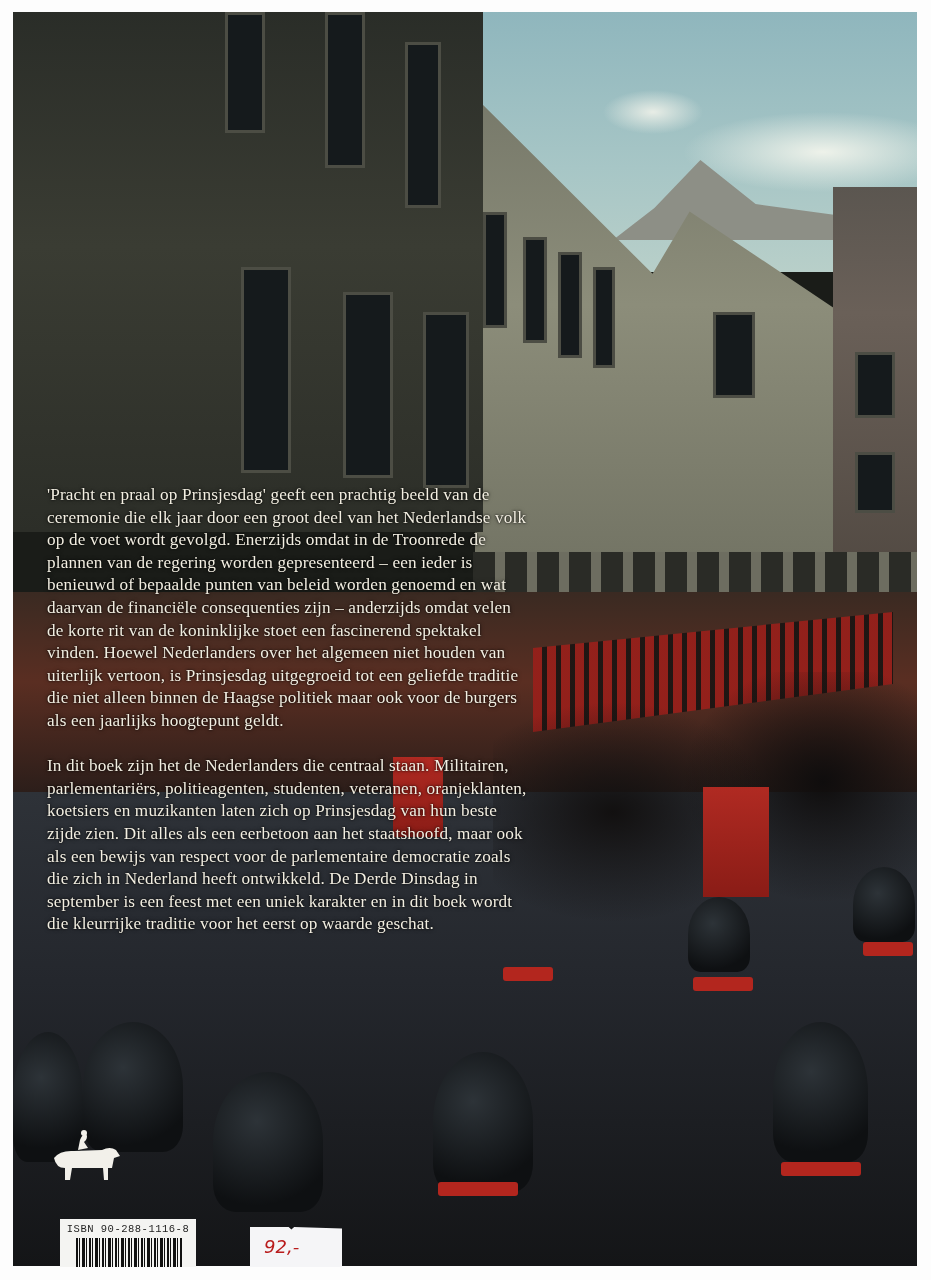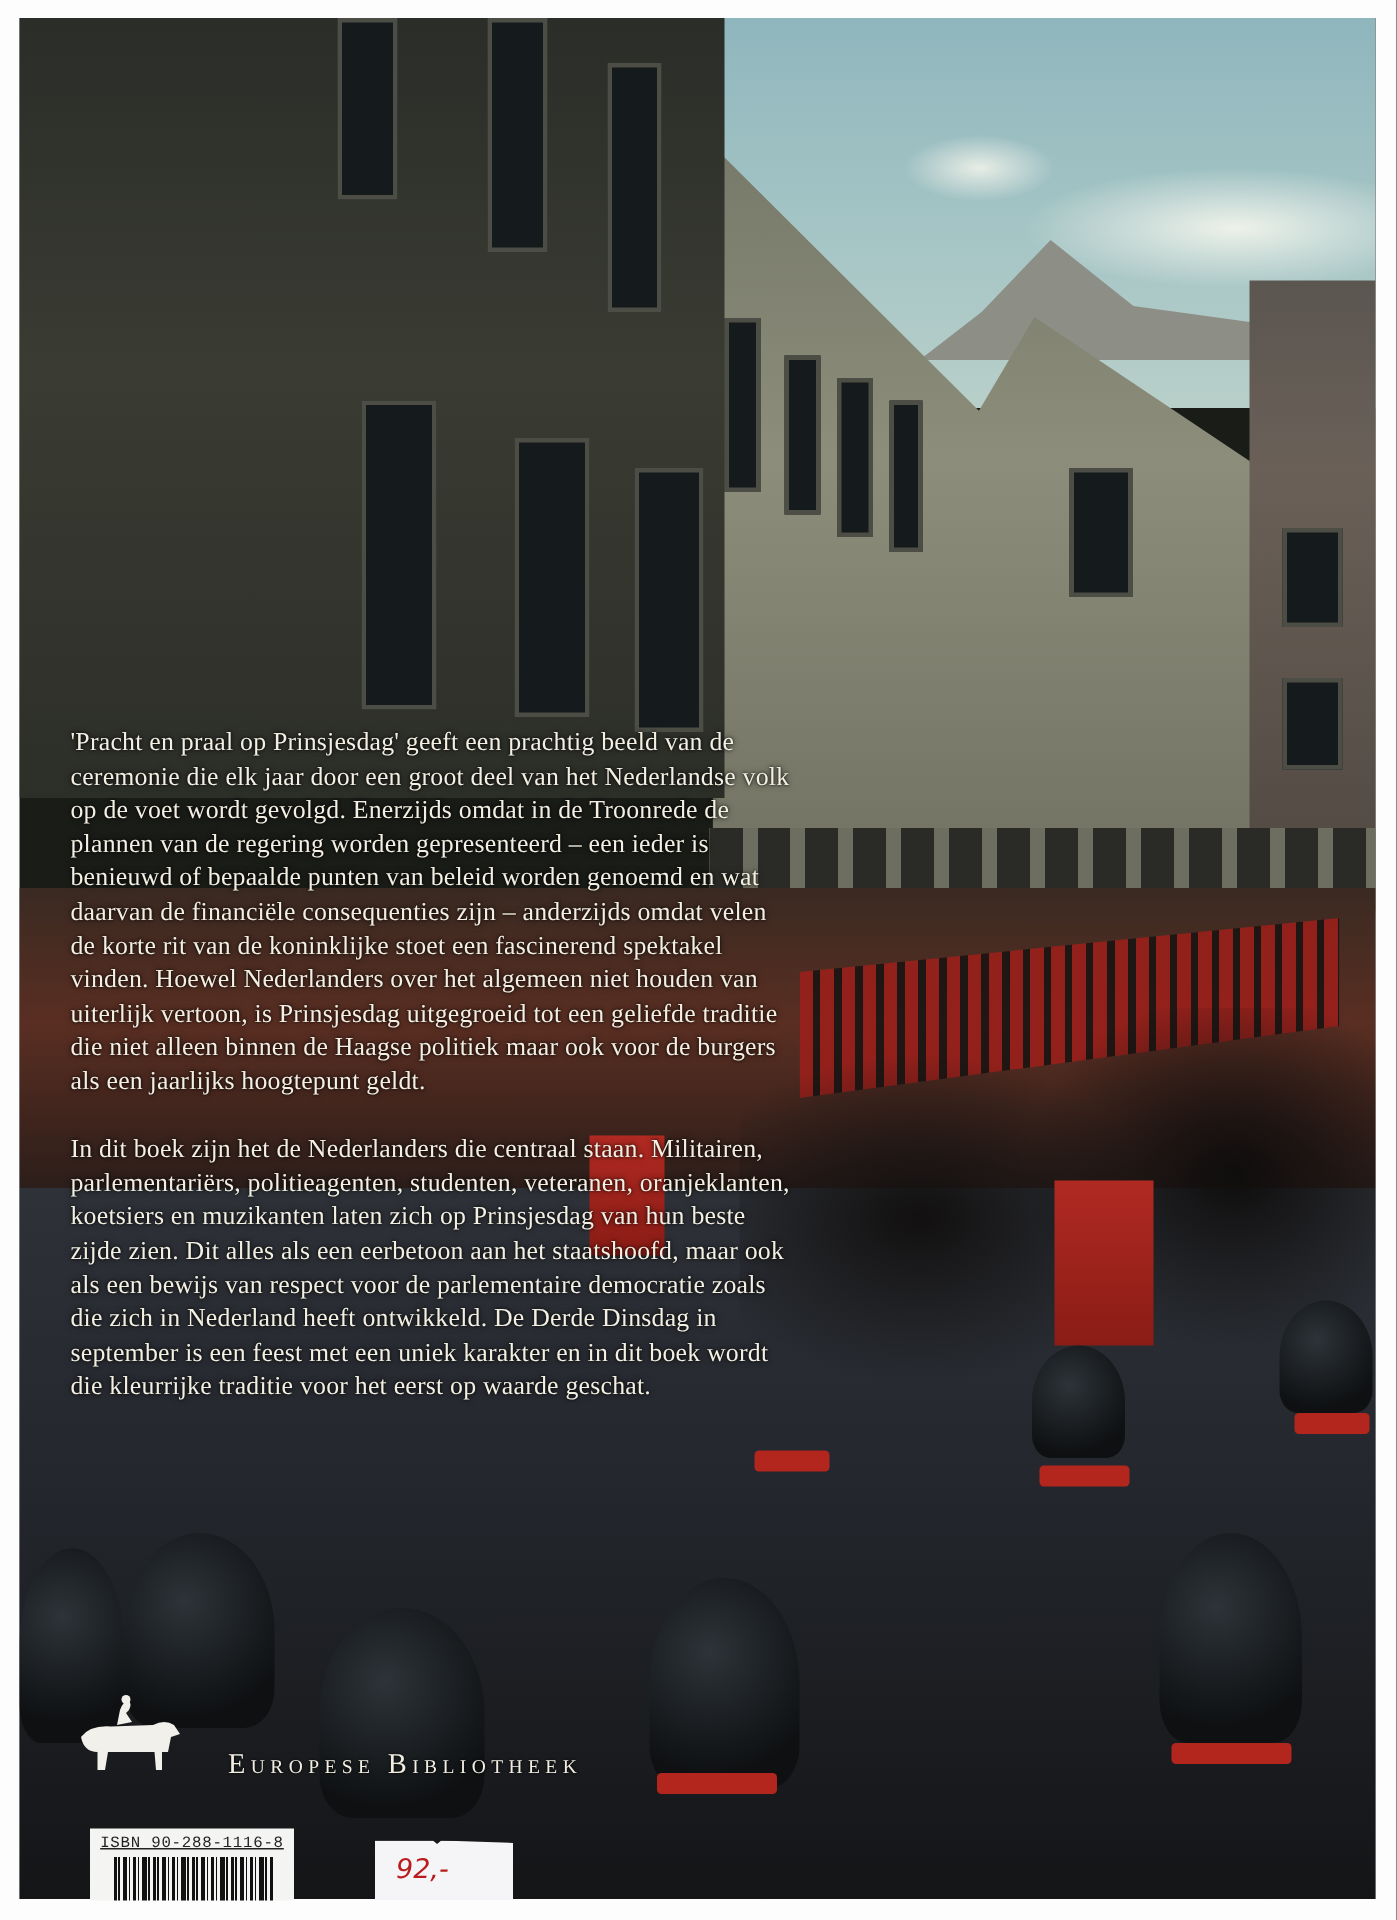--- a/index.html
+++ b/index.html
@@ -39,21 +39,21 @@
   .blurb { position:absolute; left:47px; top:484px; width:480px; margin:0; color:#f3efe2;
     font-size:17.2px; line-height:22.6px; letter-spacing:0.15px;
     text-shadow:0 0 2px rgba(0,0,0,.85), 0 0 4px rgba(0,0,0,.6); }
   .blurb p { margin:0; }
   .blurb p + p { margin-top:22.6px; }
   .publisher { position:absolute; left:50px; top:1128px; height:60px; width:560px; }
   .logo { position:absolute; left:0; top:0; width:72px; height:58px; }
   .pub-name { position:absolute; left:102px; top:38px; color:#f1ede2; font-size:19px; letter-spacing:3.6px;
     font-variant:small-caps; text-shadow:0 0 2px #000; white-space:nowrap; }
   .isbn-sticker { position:absolute; left:60px; top:1219px; width:136px; height:48px; background:#f4f4f2; }
-  .isbn-text { position:absolute; left:0; right:0; top:4px; text-align:center; font-family:"Liberation Mono", monospace; font-size:10.5px; color:#222; letter-spacing:0.5px;text-decoration:underline; }
+  .isbn-text { position:absolute; left:0; right:0; top:4px; text-align:center; font-family:"Liberation Mono", monospace; font-size:10.5px; color:#222; letter-spacing:0.5px; }
   .barcode { position:absolute; left:16px; top:19px; width:106px; height:29px;
     background: repeating-linear-gradient(90deg,#111 0 2px,#f4f4f2 2px 3px,#111 3px 4px,#f4f4f2 4px 6px,#111 6px 9px,#f4f4f2 9px 10px,#111 10px 11px,#f4f4f2 11px 13px); }
   .price-sticker { position:absolute; left:250px; top:1227px; width:92px; height:40px; background:#f5f5f7;
     clip-path: polygon(0 0, 42% 0, 45% 6%, 48% 0, 100% 4%, 100% 100%, 0 100%); }
   .price-text { position:absolute; left:14px; top:9px; color:#b91c1c; font-family:"DejaVu Sans", sans-serif; font-size:18px; font-style:italic; }
 </style>
 </head>
 <body>
 
 <div class="cover">
@@ -100,21 +100,20 @@
   <p>'Pracht en praal op Prinsjesdag' geeft een prachtig beeld van de ceremonie die elk jaar door een groot deel van het Nederlandse volk op de voet wordt gevolgd. Enerzijds omdat in de Troonrede de plannen van de regering worden gepresenteerd – een ieder is benieuwd of bepaalde punten van beleid worden genoemd en wat daarvan de financiële consequenties zijn – anderzijds omdat velen de korte rit van de koninklijke stoet een fascinerend spektakel vinden. Hoewel Nederlanders over het algemeen niet houden van uiterlijk vertoon, is Prinsjesdag uitgegroeid tot een geliefde traditie die niet alleen binnen de Haagse politiek maar ook voor de burgers als een jaarlijks hoogtepunt geldt.</p>
   <p>In dit boek zijn het de Nederlanders die centraal staan. Militairen, parlementariërs, politieagenten, studenten, veteranen, oranjeklanten, koetsiers en muzikanten laten zich op Prinsjesdag van hun beste zijde zien. Dit alles als een eerbetoon aan het staatshoofd, maar ook als een bewijs van respect voor de parlementaire democratie zoals die zich in Nederland heeft ontwikkeld. De Derde Dinsdag in september is een feest met een uniek karakter en in dit boek wordt die kleurrijke traditie voor het eerst op waarde geschat.</p>
 </div>
 
 <div class="publisher">
   <svg class="logo" viewBox="0 0 72 58">
     <path d="M4 30 Q10 22 24 23 L52 22 Q60 18 66 22 L70 28 L64 30 L62 40 L58 40 L58 52 L54 52 L53 40 L22 40 L20 52 L15 52 L15 40 Q6 40 4 30 Z" fill="#f2f0ea"></path>
     <path d="M28 22 L30 12 Q32 6 36 6 Q38 8 36 12 L34 14 L38 20 Z" fill="#f2f0ea"></path>
     <circle cx="34" cy="5" r="3" fill="#f2f0ea"></circle>
   </svg>
-  <div class="pub-name">Europese Bibliotheek</div>
 </div>
 
 <div class="isbn-sticker">
   <div class="isbn-text">ISBN 90-288-1116-8</div>
   <div class="barcode"></div>
 </div>
 
 <div class="price-sticker">
   <div class="price-text">92,-</div>
 </div>

